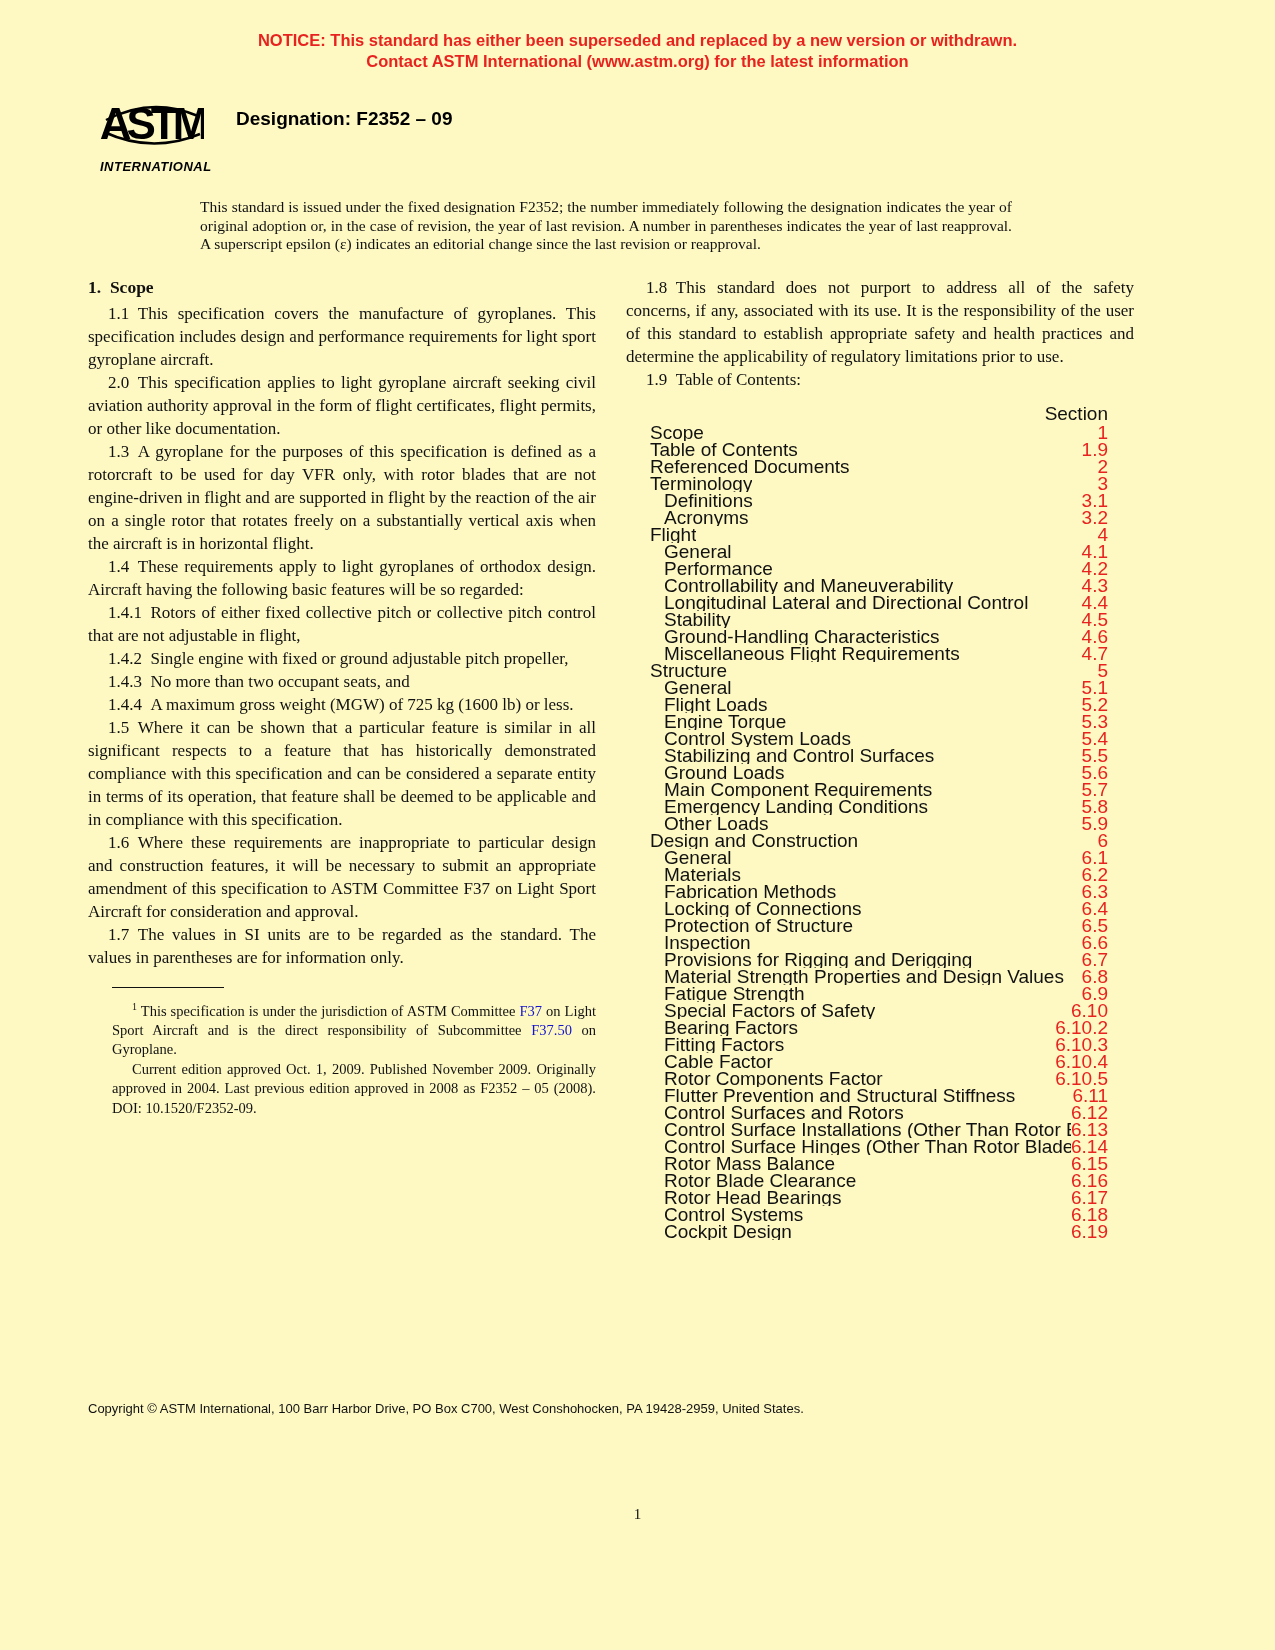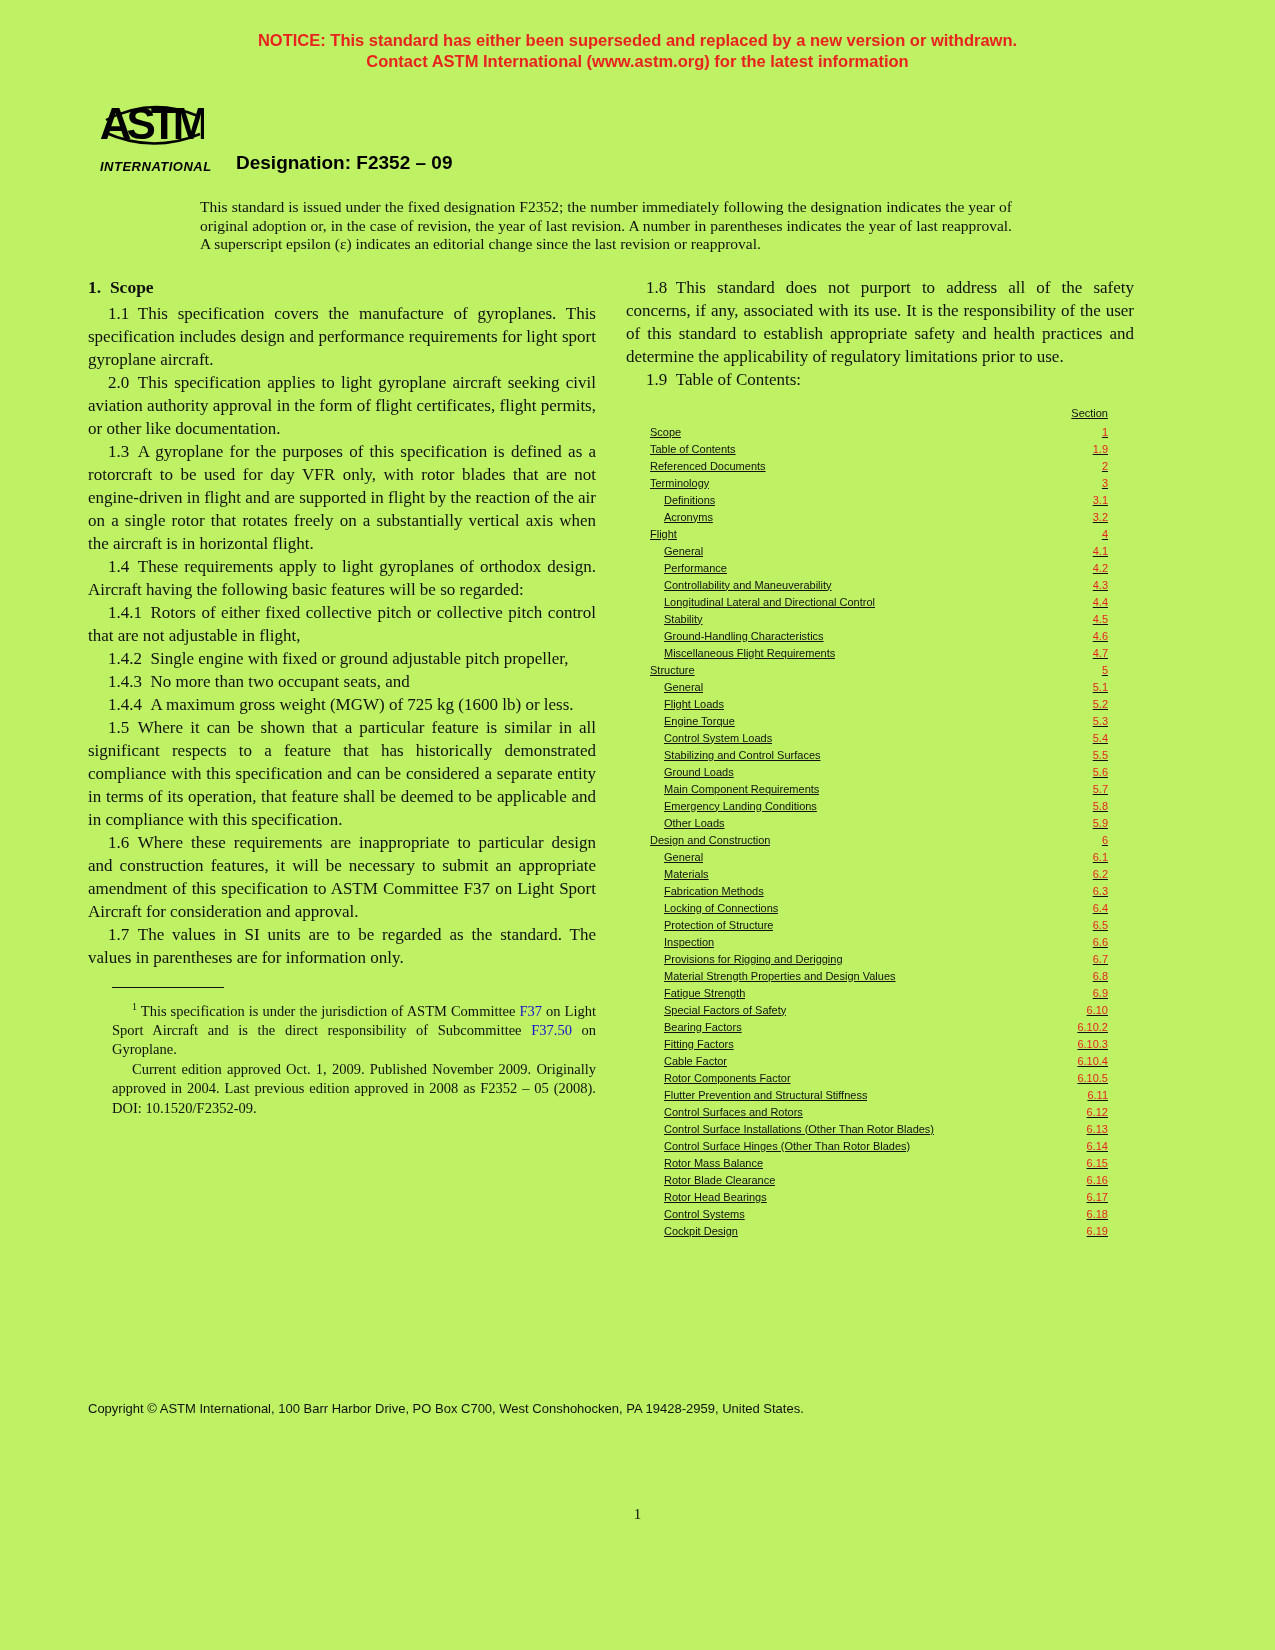--- a/index.html
+++ b/index.html
@@ -1,28 +1,28 @@
 <!DOCTYPE html>
 <html style="--notice-red: #e8231f; --toc-red: #e8231f; --link-blue: #1414cc;"><head>
 <meta charset="utf-8">
 <style>
   * { margin:0; padding:0; box-sizing:border-box; }
   html,body { background:#ffffff; }
   .page {
     position:relative; width:1275px; height:1650px; margin:0 auto;
-    background:#bef264; color:#111;
+    background:#fef9c3; color:#111;
     font-family:"Liberation Serif", serif; overflow:hidden;
   }
   .notice {
     padding-top:30px; text-align:center;
     font-family:"Liberation Sans", sans-serif; font-weight:bold;
     font-size:16.5px; line-height:21px;
     color:var(--notice-red,#e8231f);
   }
-  .header-row { display:flex; margin:20px 0 0 100px; align-items:flex-end; }
+  .header-row { display:flex; margin:20px 0 0 100px; align-items:flex-start; }
   .logo { width:104px; text-align:center; }
   .logo-mark { display:block; }
   .logo-sub {
     font-family:"Liberation Sans", sans-serif; font-weight:bold; font-style:italic;
     font-size:13px; letter-spacing:.5px; margin-top:1px; color:#000;
   }
   .designation {
     margin:16px 0 0 32px;
     font-family:"Liberation Sans", sans-serif; font-weight:bold; font-size:19px; color:#000;
   }
@@ -34,22 +34,22 @@
     margin:24px 0 0 200px; width:812px;
     font-size:15.5px; line-height:18.5px; text-align:justify; color:#111;
   }
   .columns { display:flex; margin:22px 140px 0 88px; gap:30px; }
   .col { width:508px; font-size:17px; line-height:23px; text-align:justify; }
   .col p { text-indent:20px; }
   .scope-heading { font-size:17.5px; font-weight:bold; margin-bottom:3px; text-align:left; }
   .italic { }
   .toc {
     margin:14px 26px 0 24px;
-    font-family:"Liberation Sans", sans-serif; font-size:11px; line-height:17px;
-    text-align:left; color:#111;text-decoration:underline;
+    font-family:"Liberation Sans", sans-serif; font-size:19px; line-height:17px;
+    text-align:left; color:#111;
   }
   .toc-header { text-align:right; margin-bottom:2px; }
   .toc-row { display:flex; justify-content:space-between; }
   .toc-row.indent .toc-label { padding-left:14px; }
   .toc-label { white-space:nowrap; overflow:hidden; }
   .toc-section { color:var(--toc-red,#e8231f); cursor:pointer; }
   .footnote-area { margin-top:18px; font-size:14.5px; line-height:19.5px;margin-left:24px; }
   .fn-rule { width:112px; border-top:1.5px solid #111; margin-bottom:9px; }
   .fn { text-indent:14px; }
   .fn sup { font-size:10px; }

